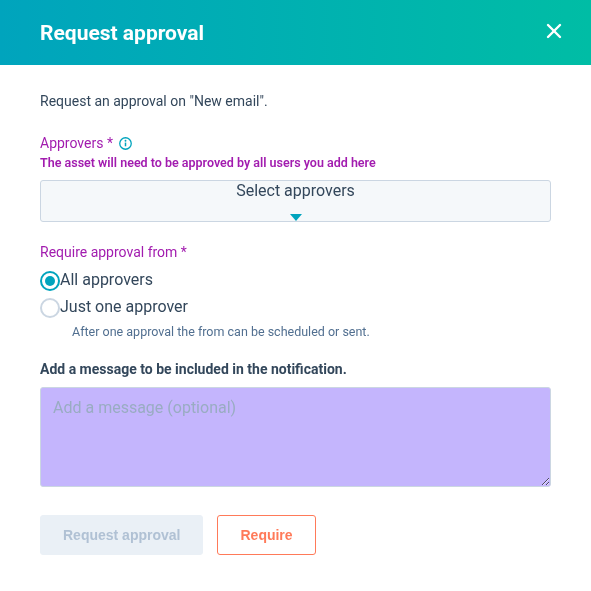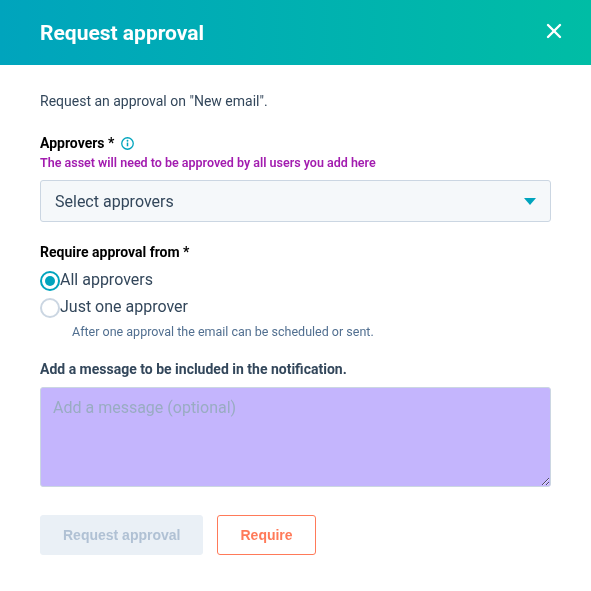--- a/index.html
+++ b/index.html
@@ -41,22 +41,22 @@
   }
   .field-group { margin-bottom: 22px; }
   .label-row {
     display: flex;
     align-items: center;
     gap: 6px;
     margin-bottom: 4px;
   }
   .label {
     font-size: 14px;
-    font-weight: 700;
-    color: #000000;
+    font-weight: 400;
+    color: #a21caf;
   }
   .info-icon {
     width: 14px;
     height: 14px;
     display: inline-flex;
     align-items: center;
     justify-content: center;
   }
   .helper {
     font-size: 12.5px;
@@ -68,20 +68,21 @@
     width: 100%;
     height: 42px;
     background: #f5f8fa;
     border: 1px solid #cbd6e2;
     border-radius: 3px;
     padding: 0 14px;
     display: flex;
     align-items: center;
     justify-content: space-between;
     cursor: pointer;
+    flex-direction: column;
   }
   .select-text {
     font-size: 16px;
     color: #33475b;
   }
   .caret {
     width: 0; height: 0;
     border-left: 6px solid transparent;
     border-right: 6px solid transparent;
     border-top: 7px solid #00a4bd;
@@ -213,21 +214,21 @@
       <div class="radio-option">
         <span class="radio-circle selected">
             <span class="radio-dot"></span>
           </span>
         <span class="radio-label">All approvers</span>
       </div>
       <div class="radio-option">
         <span class="radio-circle"></span>
         <span class="radio-label">Just one approver</span>
       </div>
-      <div class="radio-sub">After one approval the email can be scheduled or sent.</div>
+      <div class="radio-sub">After one approval the from can be scheduled or sent.</div>
     </div>
   </div>
 
   <div>
     <div class="msg-label">Add a message to be included in the notification.</div>
     <textarea class="textarea" placeholder="Add a message (optional)" style=""></textarea>
   </div>
 
   <div class="actions">
     <button class="btn btn-primary">Request approval</button>

